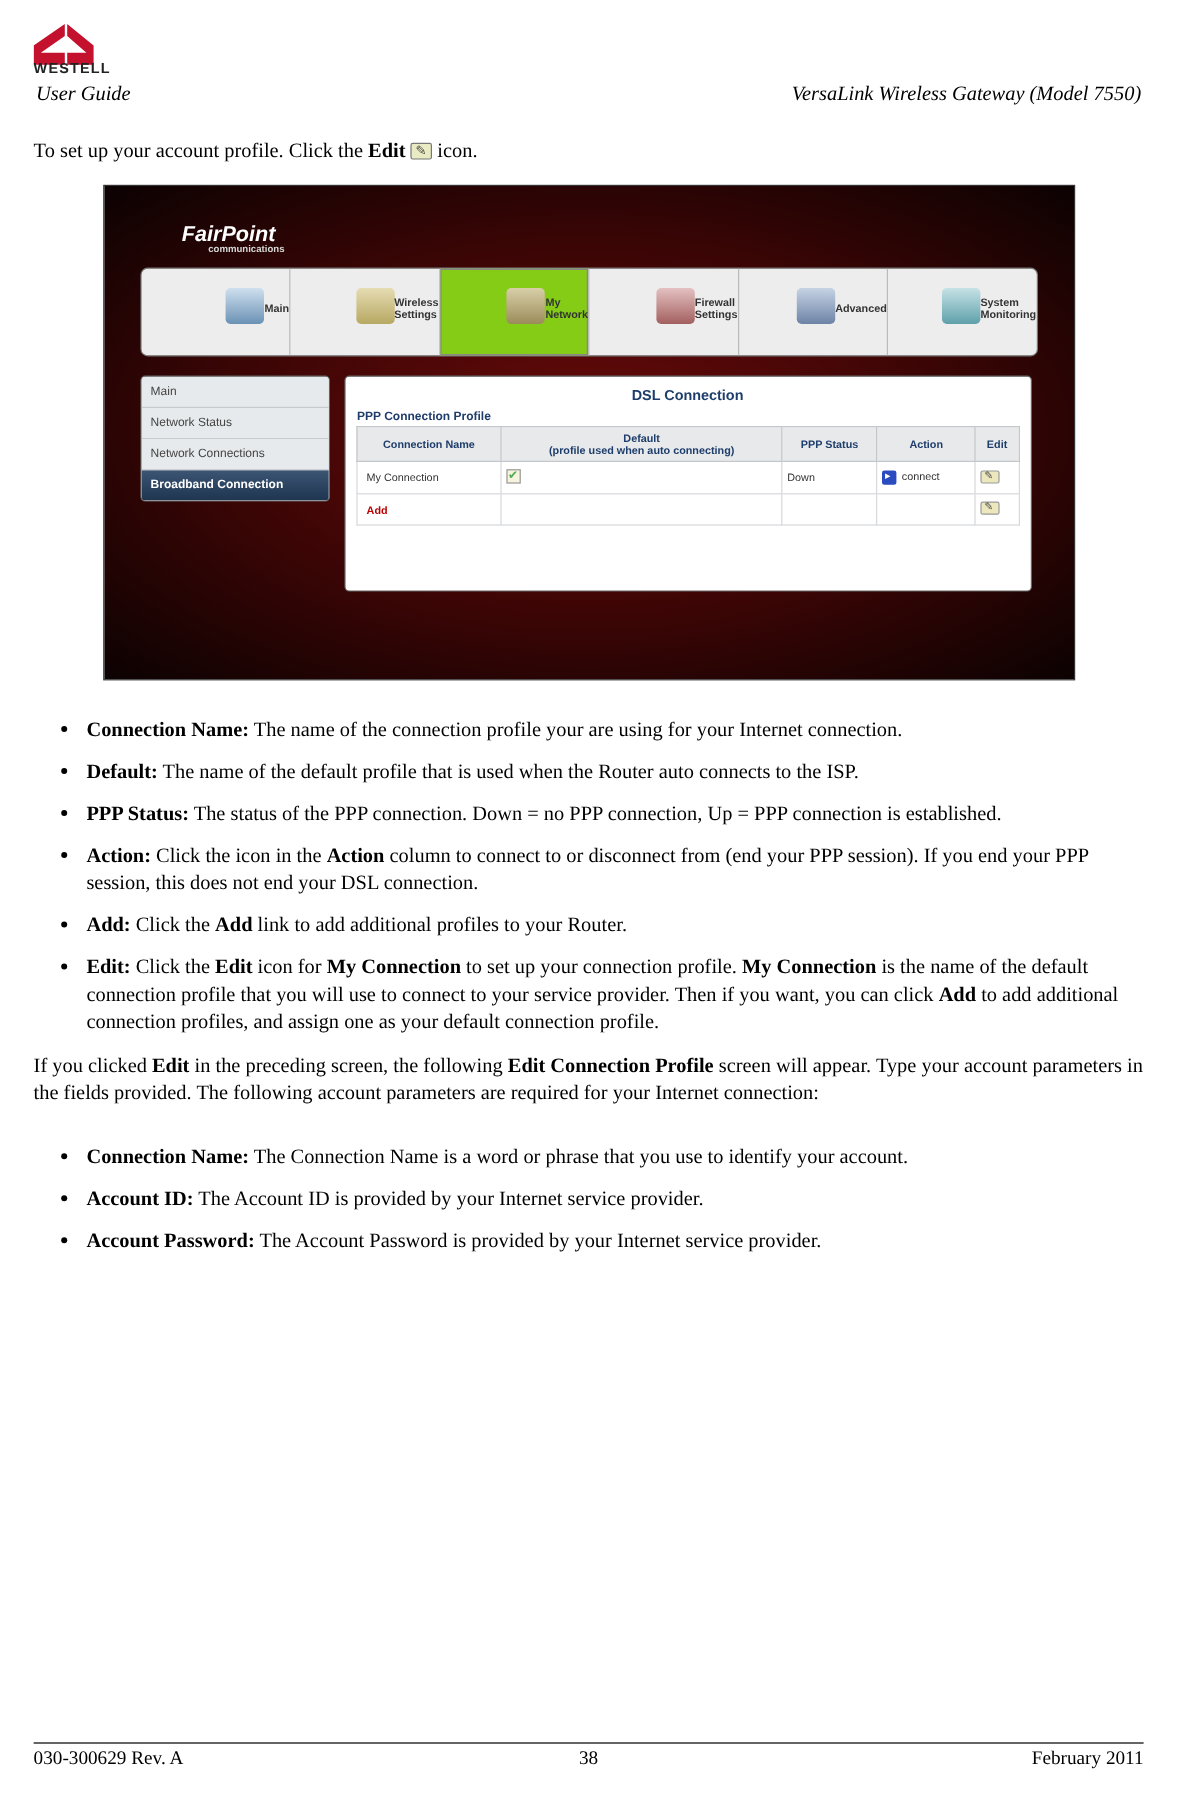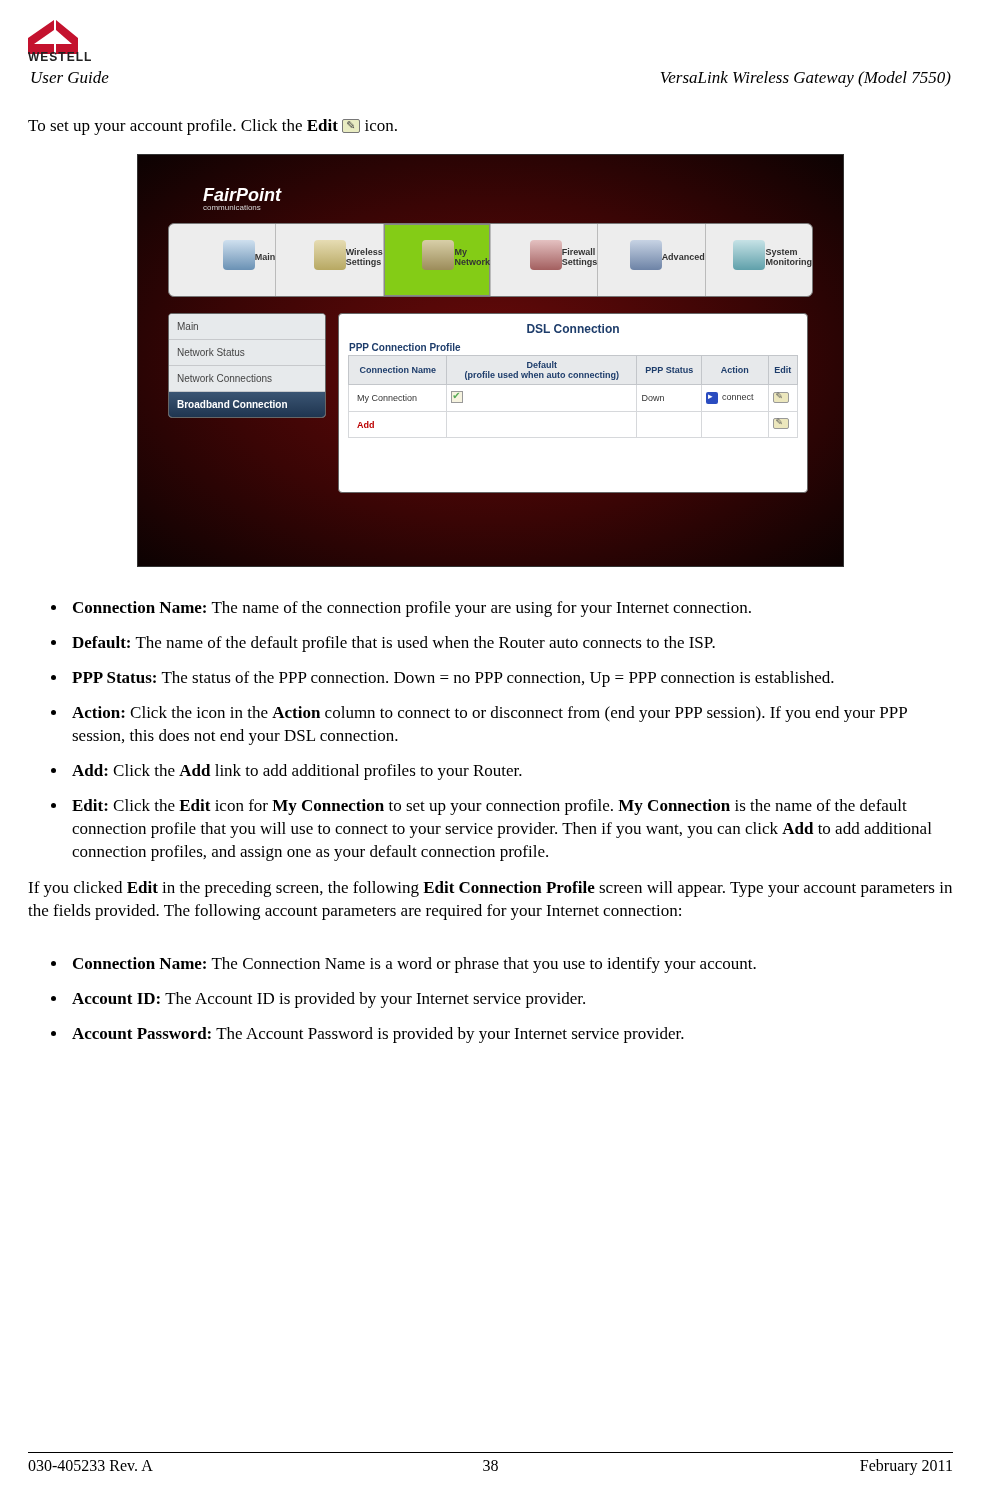--- a/index.html
+++ b/index.html
@@ -46,44 +46,45 @@
   .edit-icon-inline::after{
     content:"✎";
     position:absolute;
     font-size:11px;
     left:3px;
     top:-1px;
     color:#444;
     font-style:normal;
   }
   .screenshot-frame {
-    width: 707px;
+    width: 810px;
     height: 413px;
     margin: 18px auto 0 auto;
     background: radial-gradient(ellipse at center, #6a0a0a 0%, #3a0505 55%, #0c0202 100%);
     border: 1px solid #333;
     position: relative;
     overflow: hidden;
   }
   .fp-logo {
     position: absolute;
     top: 30px; left: 65px;
     color: #fff;
     font-family: Arial, sans-serif;
     font-weight: bold;
     font-style: italic;
     font-size: 18px;
   }
   .fp-sub {
     font-size: 8px;
     color: #d7d7d7;
     font-style: normal;
-    font-weight: normal;
+    font-weight: bold;
     display: block;
     margin-top: -3px;
+    margin-left: 22px;
   }
   .tabbar {
     position: absolute;
     top: 68px; left: 30px; right: 30px;
     height: 74px;
     background: #ededed;
     border: 1px solid #777;
     border-radius: 6px;
     display: flex;
   }
@@ -330,18 +331,18 @@
 
   <p class="para" id="midpara">If you clicked <b>Edit</b> in the preceding screen, the following <b>Edit Connection Profile</b> screen will appear. Type your account parameters in the fields provided. The following account parameters are required for your Internet connection:</p>
 
   <ul class="defs" id="defs2">
       <li><b>Connection Name:</b> The Connection Name is a word or phrase that you use to identify your account.</li>
       <li><b>Account ID:</b> The Account ID is provided by your Internet service provider.</li>
       <li><b>Account Password:</b> The Account Password is provided by your Internet service provider.</li>
     </ul>
 
   <div class="footer">
-    <span>030-405233 Rev. A</span>
+    <span>030-300629 Rev. A</span>
     <span class="ctr">38</span>
     <span>February 2011</span>
   </div>
 
 </div>
 
 </body></html>

